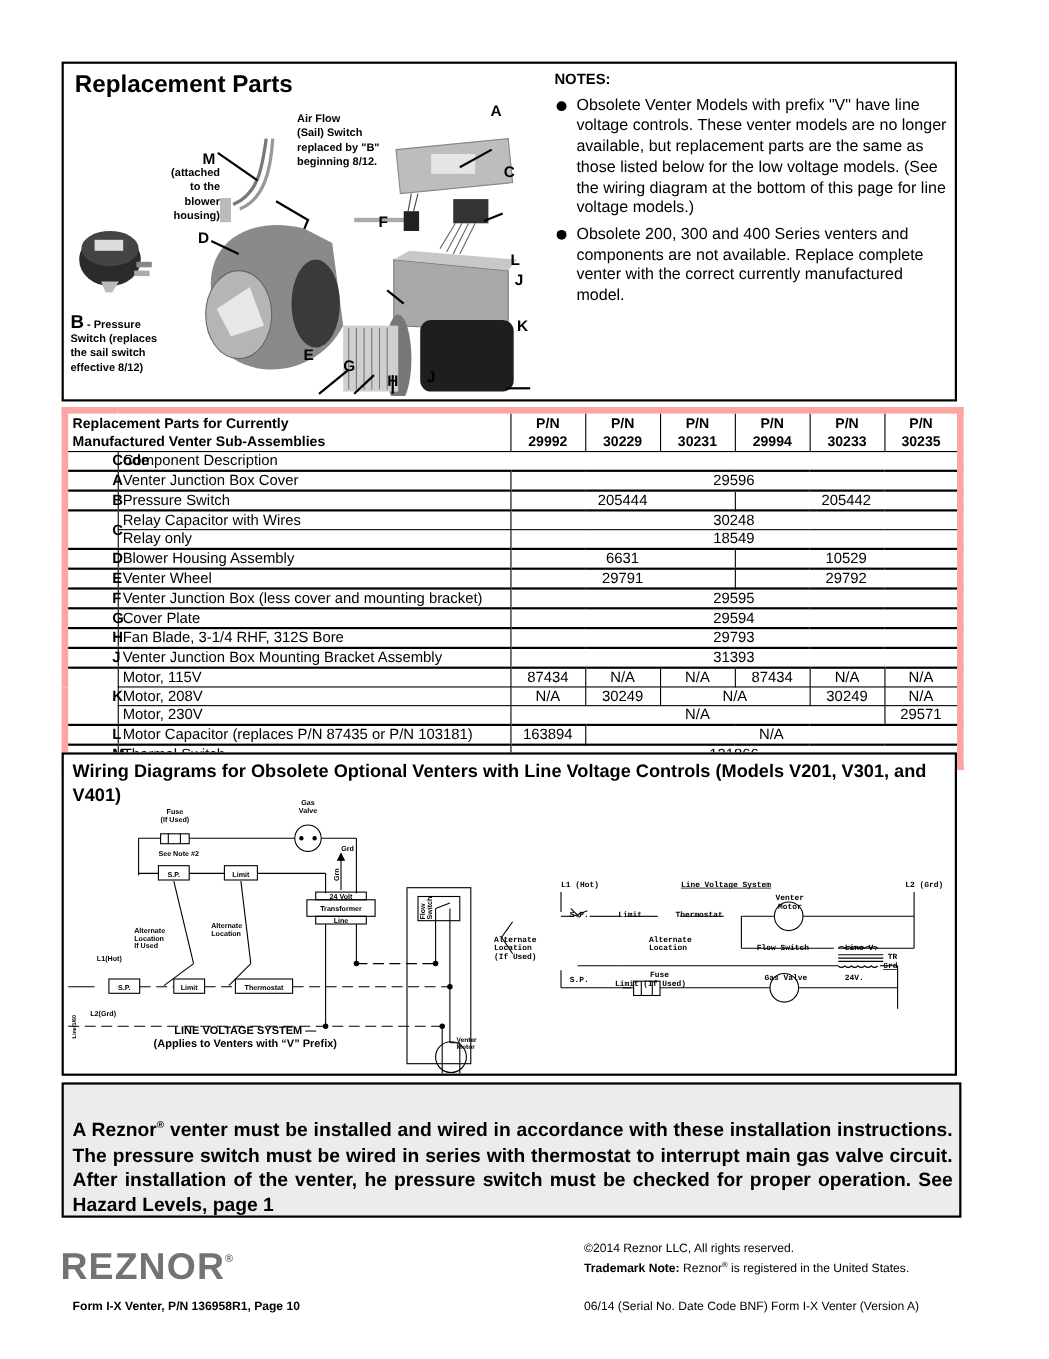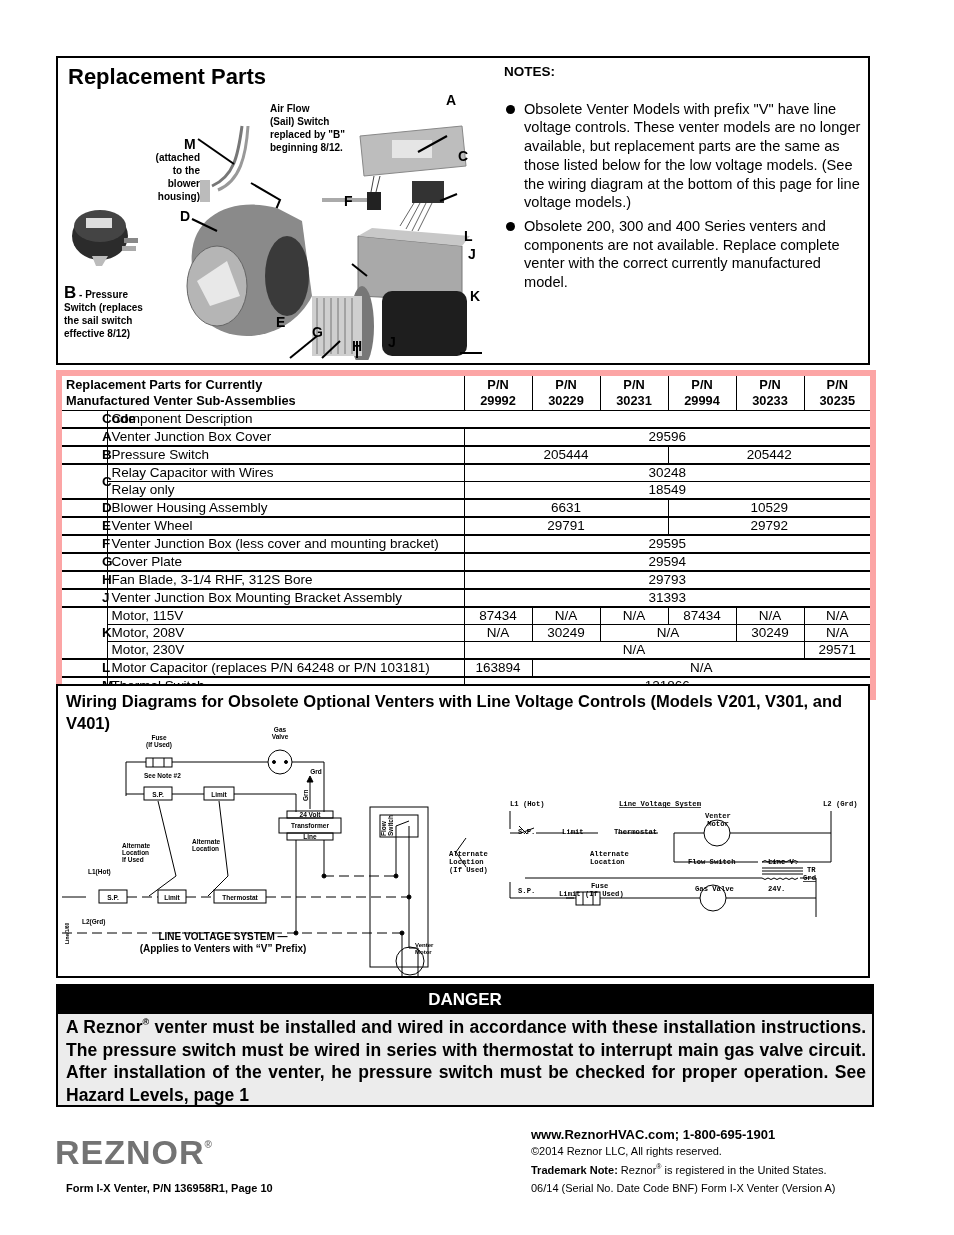--- a/index.html
+++ b/index.html
@@ -5,21 +5,21 @@
   html, body { margin: 0; padding: 0; background: #ffffff; }
   body { width: 954px; height: 1235px; position: relative; font-family: "Liberation Sans", sans-serif; color: #000; overflow: hidden; }
   .box { position: absolute; border: 2px solid #000; box-sizing: border-box; background: #fff; }
   
   #parts-box { left: 56px; top: 56px; width: 814px; height: 309px; }
   #parts-title { position: absolute; left: 10px; top: 6px; font-size: 22px; font-weight: bold; }
   #parts-figure { position: absolute; left: 4px; top: 38px; width: 428px; height: 264px; }
   .lbl { position: absolute; font-weight: bold; font-size: 14px; }
   .sm { position: absolute; font-weight: bold; font-size: 10px; line-height: 13px; }
   #notes { position: absolute; left: 446px; top: 5px; width: 360px; font-size: 14.6px; line-height: 18.7px; }
-  #notes-title { font-weight: bold; font-size: 13.5px; margin-bottom: 18px; }
+  #notes-title { font-weight: bold; font-size: 13.5px; margin-bottom: 5px; }
   .note { position: relative; padding-left: 20px; margin-bottom: 5px; }
   .note .bullet { position: absolute; left: 2px; top: 5px; width: 9px; height: 9px; border-radius: 50%; background: #000; }
   
   #parts-table { position: absolute; left: 56px; top: 370px; width: 814px; border-collapse: collapse; border: 6px solid #fca5a5; font-size: 13.5px; table-layout: fixed; }
   #parts-table td, #parts-table th { border: 1px solid #000; padding: 0 4px; height: 16px; line-height: 16px; }
   #parts-table .hdr th { font-weight: bold; font-size: 12.8px; height: 34px; line-height: 16px; }
   #parts-table .hdr th.pn { text-align: center; }
   #parts-table .hdr th.desc { text-align: left; }
   #parts-table td.code { text-align: center; font-weight: bold; padding-left: 40px; }
   #parts-table td.val { text-align: center; }
@@ -276,21 +276,21 @@
     <td class="val">30249</td>
     <td class="val">N/A</td>
   </tr>
   <tr>
     <td>Motor, 230V</td>
     <td class="val" colspan="5">N/A</td>
     <td class="val">29571</td>
   </tr>
   <tr class="thick">
     <td class="code">L</td>
-    <td>Motor Capacitor (replaces P/N 64248 or P/N 103181)</td>
+    <td>Motor Capacitor (replaces P/N 87435 or P/N 103181)</td>
     <td class="val">163894</td>
     <td class="val" colspan="5">N/A</td>
   </tr>
   <tr class="thick">
     <td class="code">M</td>
     <td>Thermal Switch</td>
     <td class="val" colspan="6">121866</td>
   </tr>
 </tbody>
   </table>
@@ -451,24 +451,22 @@
       <text class="mono" x="533" y="202">Fuse</text>
       <text class="mono" x="501" y="210">Limit (If Used)</text>
       <text class="mono" x="637" y="205">Gas Valve</text>
       <text class="mono" x="710" y="205">24V.</text>
     </g>
   </svg>
   <div id="wiring-title">Wiring Diagrams for Obsolete Optional Venters with Line Voltage Controls (Models V201, V301, and V401)</div>
 </div>
 
 <div class="box" id="danger-box">
-  <div id="danger-header">DANGER</div>
   <div id="danger-text"><span>A Reznor</span><sup class="reg">®</sup><span> venter must be installed and wired in accordance with these installation instructions. The pressure switch must be wired in series with thermostat to interrupt main gas valve circuit. After installation of the venter, he pressure switch must be checked for proper operation. See Hazard Levels, page 1</span></div>
 </div>
 
 <div id="logo" style="color: #737373;"><span>REZNOR</span><span class="reg">®</span></div>
 <div id="form-left">Form I-X Venter, P/N 136958R1, Page 10</div>
 <div id="footer-right">
-  <div id="footer-web">www.ReznorHVAC.com; 1-800-695-1901</div>
   <div>©2014 Reznor LLC, All rights reserved.</div>
   <div><b>Trademark Note:</b><span> Reznor</span><sup style="font-size:7px">®</sup><span> is registered in the United States.</span></div>
 </div>
 <div id="footer-form">06/14 (Serial No. Date Code BNF) Form I-X Venter (Version A)</div>
 
 </body></html>

